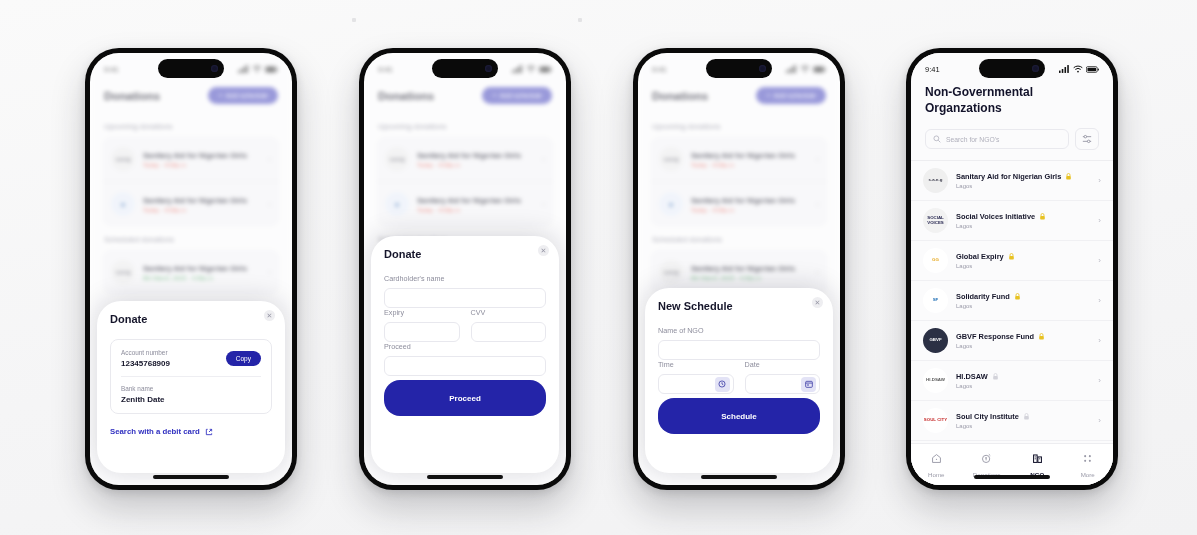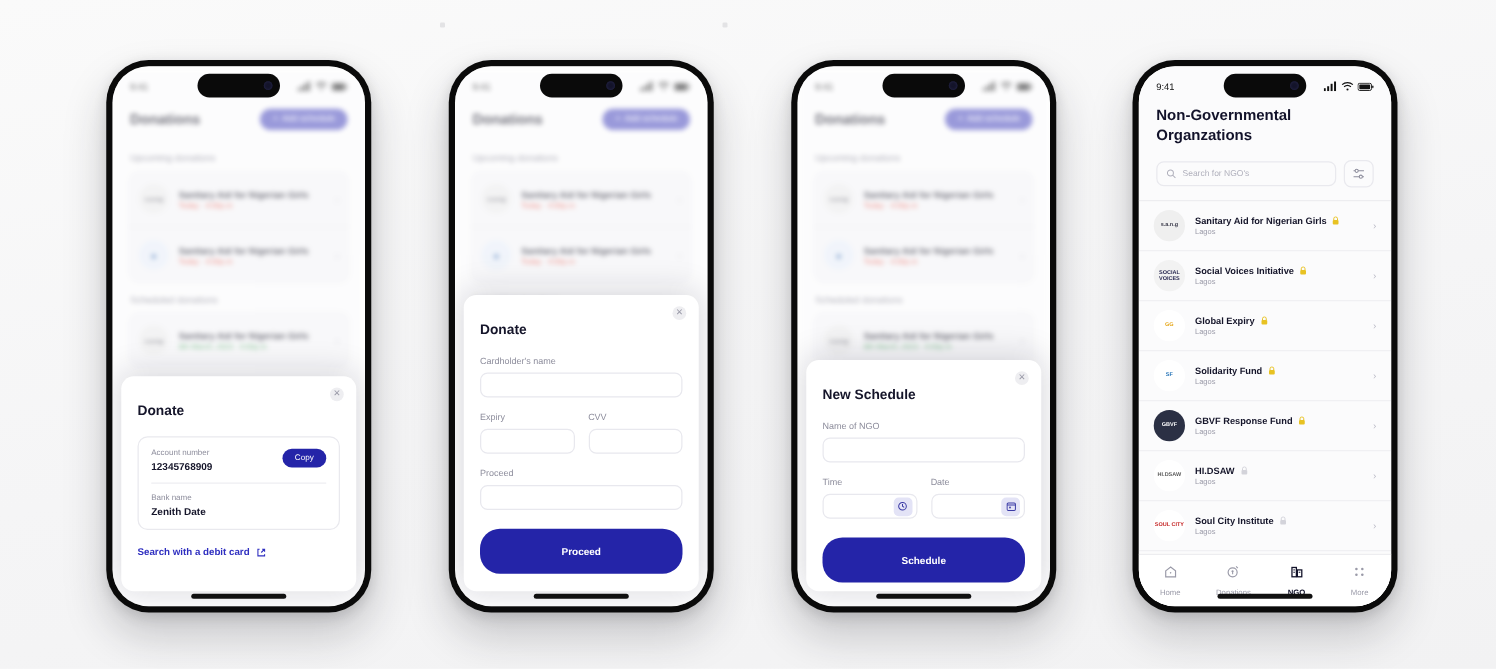--- a/index.html
+++ b/index.html
@@ -76,48 +76,48 @@
   .dname{font-size:7.3px;font-weight:bold;color:#1b1b2b;white-space:nowrap;overflow:hidden;}
   .dmeta{font-size:6px;margin-top:2px;}
   .dmeta.red{color:#e24a3d;}
   .dmeta.green{color:#3f9f56;}
   .chev{color:#b9b9c4;font-size:8px;}
   .divider-line{height:1px;background:#ececef;margin:2px 0;}
 
   
   .sheet{
     position:absolute;left:7px;right:7px;bottom:12px;
-    background:#fff;border-radius:10px;
+    background:#fff;border-radius:24px;
     box-shadow:0 -2px 26px rgba(20,20,40,.17);
-    padding:14px 13px 13px;box-sizing:border-box;z-index:20;
+    padding:4px 13px 13px;box-sizing:border-box;z-index:20;
   }
   .sheet-close{
     position:absolute;top:9px;right:10px;
     width:11px;height:11px;border-radius:50%;background:#eeeef1;color:#9a9aa8;
     font-size:7px;line-height:11px;text-align:center;
   }
   .sheet-title{font-size:11px;font-weight:bold;color:#15152a;margin:8px 0 14px;}
   .acct-box{border:1px solid #e9e9ee;border-radius:8px;padding:9px 10px;}
   .fld-label{font-size:6.4px;color:#8d8d9c;margin-bottom:3px;}
   .fld-value{font-size:8px;color:#15152a;font-weight:bold;}
-  .acct-top{display:flex;align-items:flex-start;justify-content:space-between;}
+  .acct-top{display:flex;align-items:center;justify-content:space-between;}
   .copy-btn{
     background:#2424a8;color:#fff;border-radius:11px;border:none;
     font-size:6.5px;padding:4px 10px;
   }
   .acct-sep{height:1px;background:#eeeef2;margin:8px 0;}
   .link-row{display:flex;align-items:center;gap:5px;margin-top:13px;}
   .link-text{font-size:7.8px;color:#2f2fc0;font-weight:bold;}
 
   .form-label{font-size:7.2px;color:#8d8d9c;margin:0 0 5px;}
   .input{
     border:1px solid #e8e8ee;border-radius:6px;height:20px;background:#fff;
     display:flex;align-items:center;justify-content:flex-end;padding:0 3px;box-sizing:border-box;
   }
-  .field{margin-bottom:11px;}
+  .field{}
   .two-col{display:flex;gap:11px;}
   .two-col>div{flex:1;}
   .icon-chip{
     width:15px;height:15px;border-radius:4px;background:#e3e3f6;
     display:flex;align-items:center;justify-content:center;color:#3a3aa5;font-size:8px;
   }
   .primary-btn{
     width:100%;background:#2424a8;color:#fff;border:none;border-radius:16px;
     height:36px;font-size:8px;font-weight:bold;margin-top:4px;
   }

